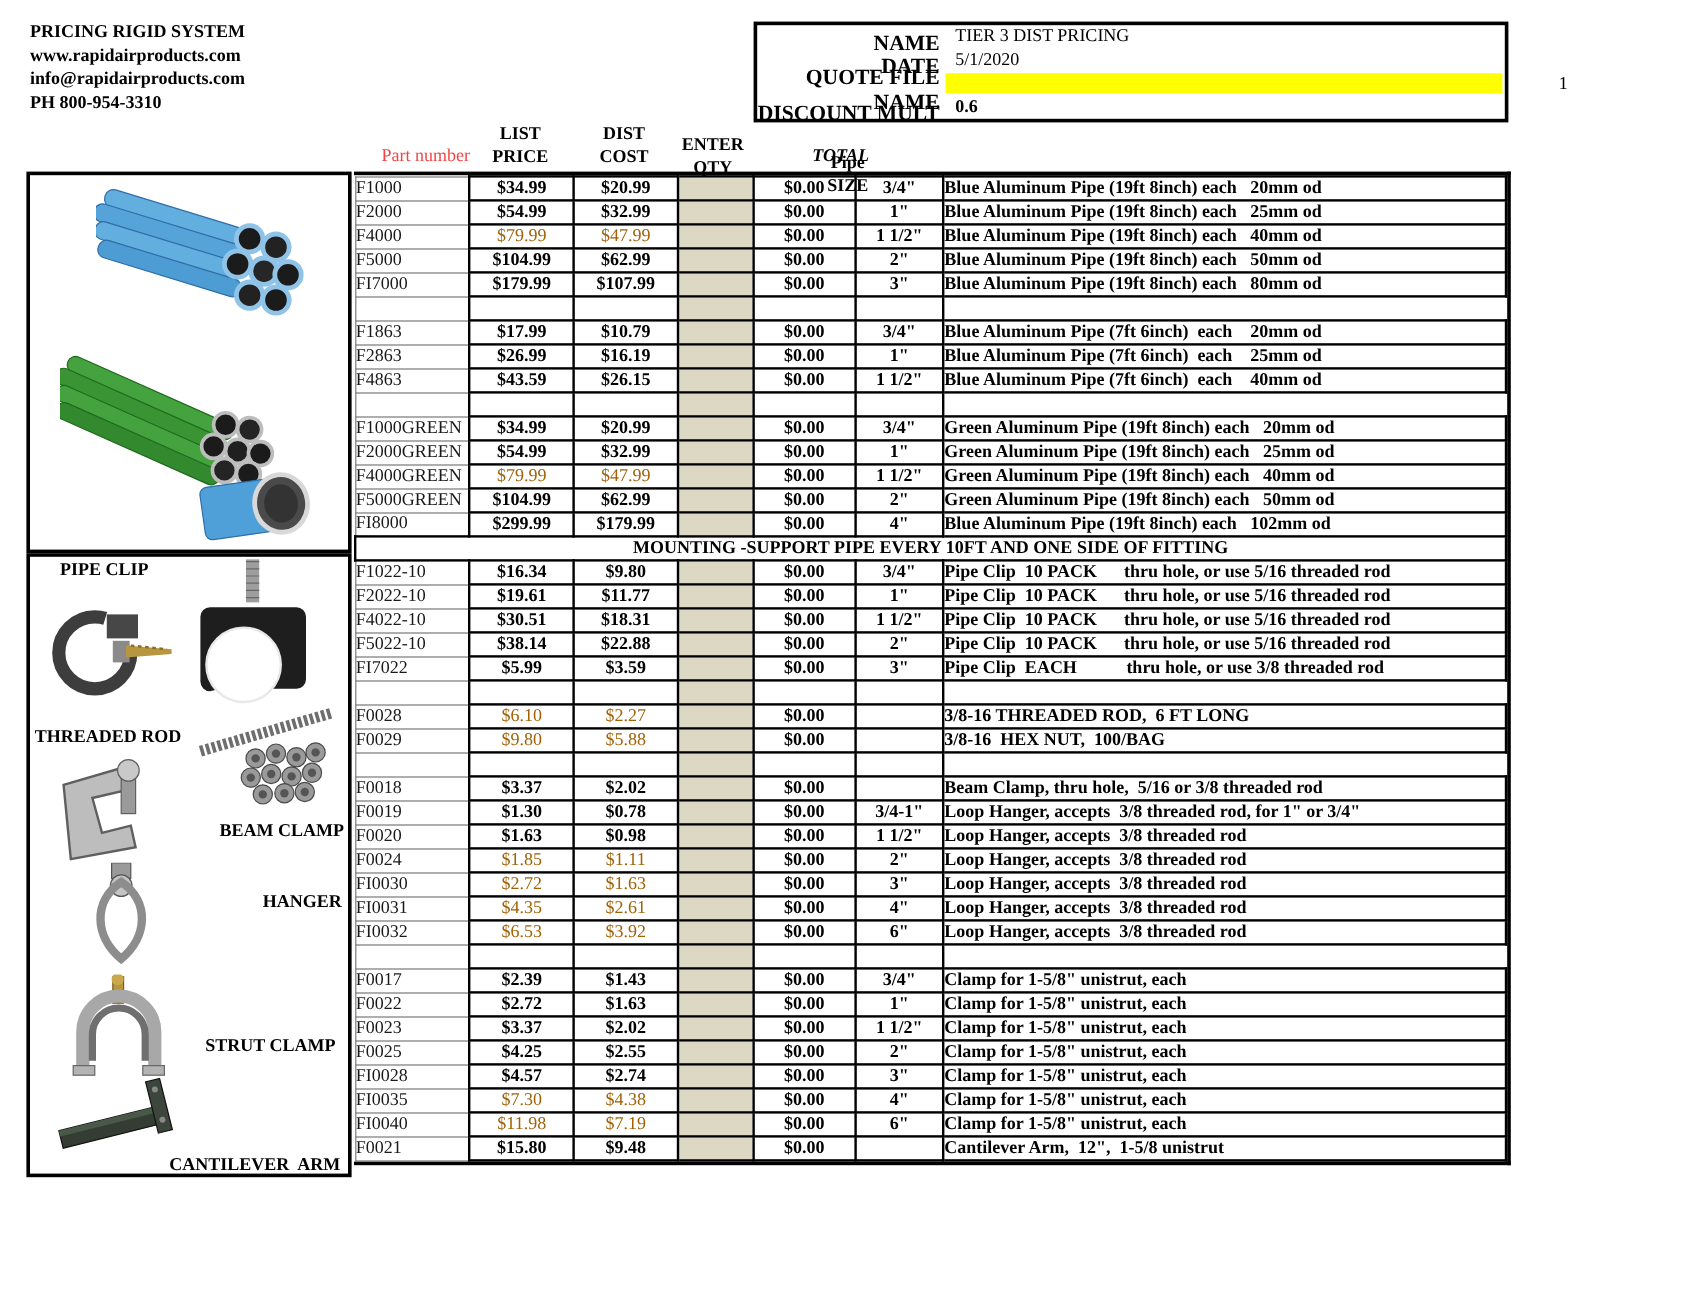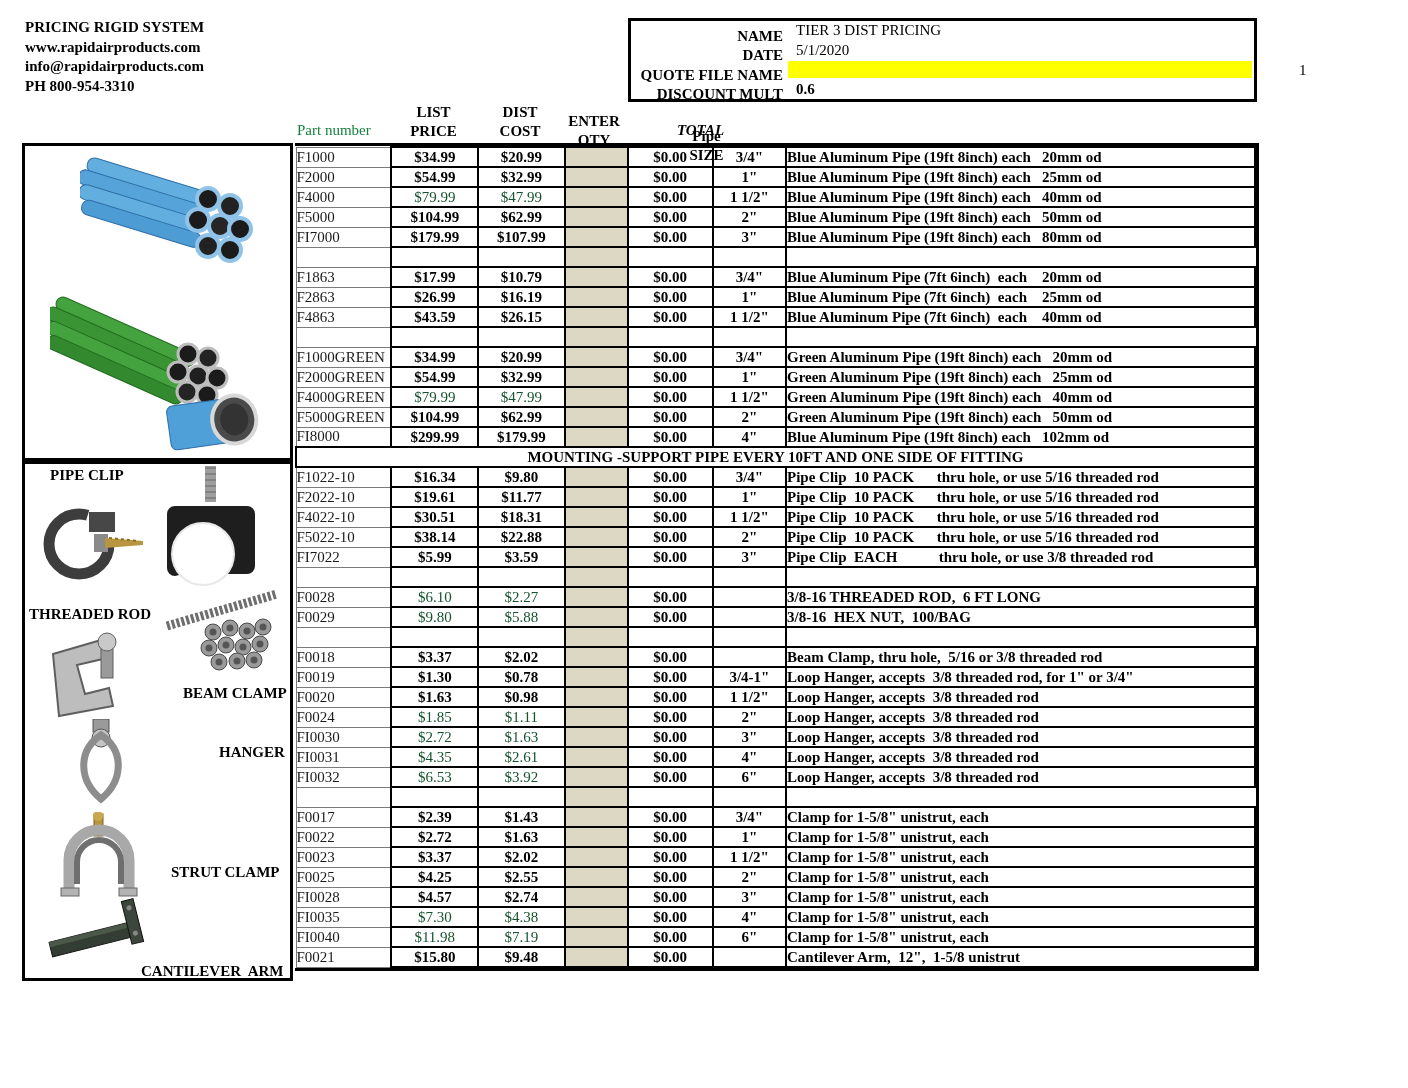--- a/index.html
+++ b/index.html
@@ -6,47 +6,47 @@
   .sheet { position:relative; width:1408px; height:1088px; background:#fff;
            font-family:"Liberation Serif", serif; color:#000; overflow:hidden; }
 
   
   .company { position:absolute; left:25px; top:18px; font-weight:700; font-size:15px; line-height:19.5px; }
 
   
   .quotebox { position:absolute; left:628px; top:18px; width:629px; height:84px;
               border:3px solid #000; box-sizing:border-box; }
   .qrow { display:flex; align-items:center; height:19.5px; }
-  .qlabel { width:152px; text-align:right; font-weight:700; font-size:15px; flex:none;margin-top:11px; }
+  .qlabel { width:152px; text-align:right; font-weight:700; font-size:18px; flex:none;margin-top:11px; }
   .qvalue { margin-left:13px; font-size:15px; white-space:nowrap; }
   .qvalue.bold { font-weight:700; }
   .qfile { flex:1; height:17px; margin-left:5px; margin-right:2px; background:var(--highlight,#ffff00); }
   .pagenum { position:absolute; left:1299px; top:62px; font-size:15px; }
 
   
   .colhead { position:absolute; text-align:center; font-weight:700; font-size:15px;
              line-height:19px; white-space:pre-line; }
-  .colhead.plain { font-weight:400; color:#15803d; text-align:left; }
+  .colhead.plain { font-weight:400; color:#ef4444; text-align:left;margin-left:21px; }
 
   
   .imgbox { position:absolute; left:22px; box-sizing:border-box; width:271px; border:3px solid #000; background:#fff; }
   .imgbox .lbl { position:absolute; font-weight:700; font-size:15px; white-space:pre; }
   .imgbox svg { position:absolute; }
 
   
   .grid-wrap { position:absolute; left:295px; top:143px; border:3px solid #000; border-left:none; }
   table.price { border-collapse:collapse; table-layout:fixed; width:961px; }
   table.price tr { height:20px;padding-left:15px; }
   table.price td { box-sizing:border-box; height:20px; padding:0; overflow:hidden; font-size:15px; }
   td.part  { border:1px solid #7a7a7a; padding-left:4px; color:#1a1a1a; white-space:pre; }
   td.list, td.dist, td.total { border:2px solid #000; font-weight:700; text-align:center; }
   td.qty   { border:2px solid #000; background:var(--qty-fill,#dcd8c3); }
   td.size  { border:2px solid #000; font-weight:700; text-align:center; white-space:pre; }
   td.desc  { border:2px solid #000; font-weight:700; padding-left:4px; white-space:pre; }
-  tr.gray td.list, tr.gray td.dist { color:#14532d; font-weight:400; }
+  tr.gray td.list, tr.gray td.dist { color:#a16207; font-weight:400; }
   tr.spacer td.desc { border-left:none; border-right:none; border-bottom:none; }
   td.section { border:2px solid #000; font-weight:700; text-align:center; }
 </style>
 </head>
 <body>
 
 <div class="sheet">
 
   <div class="company">
     <div>PRICING RIGID SYSTEM</div>

